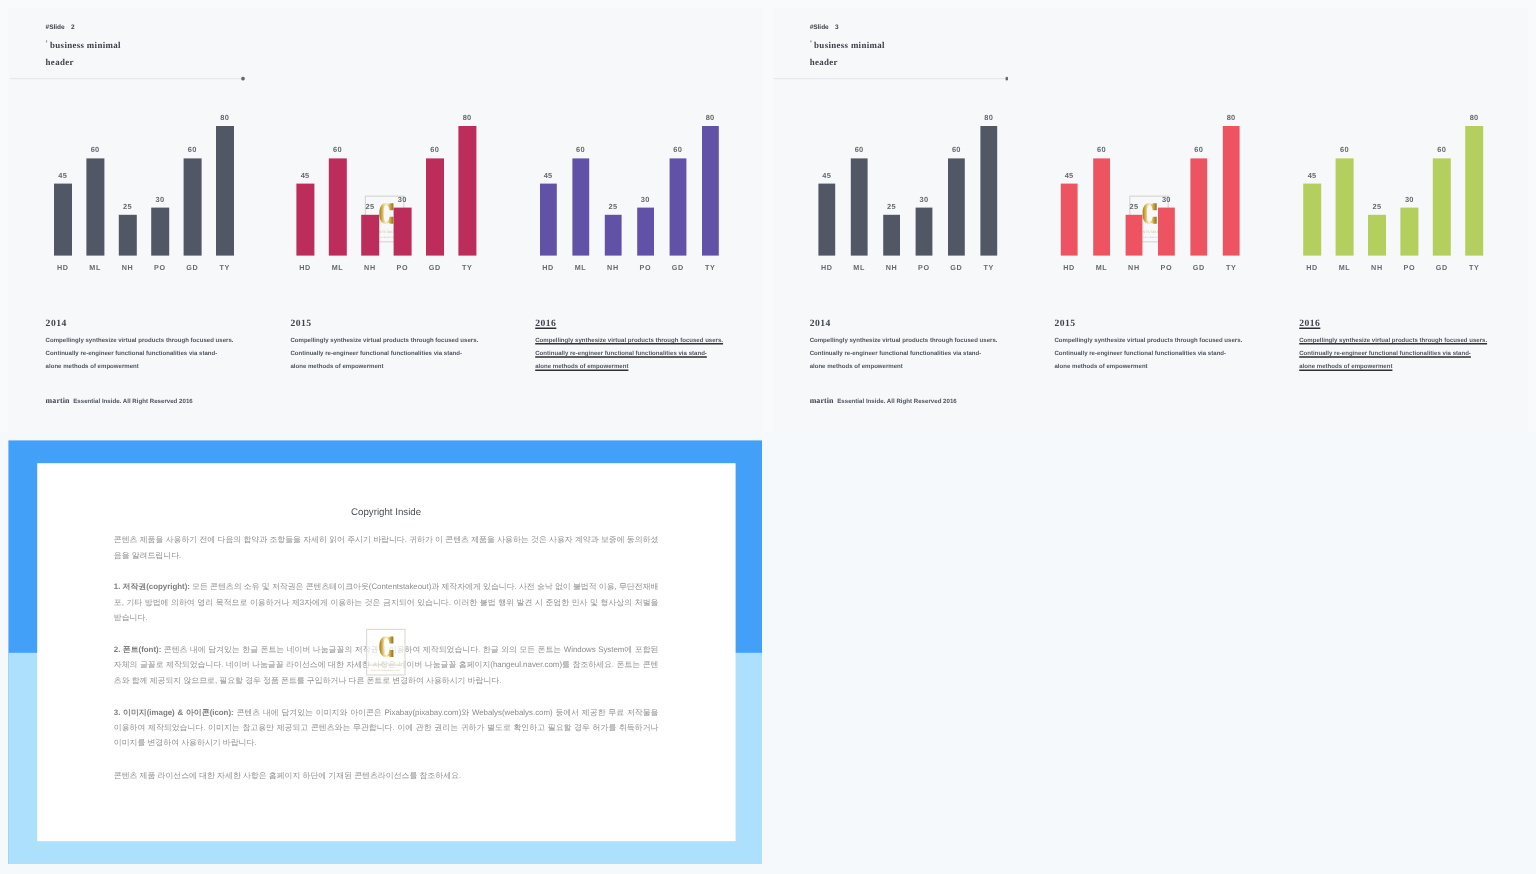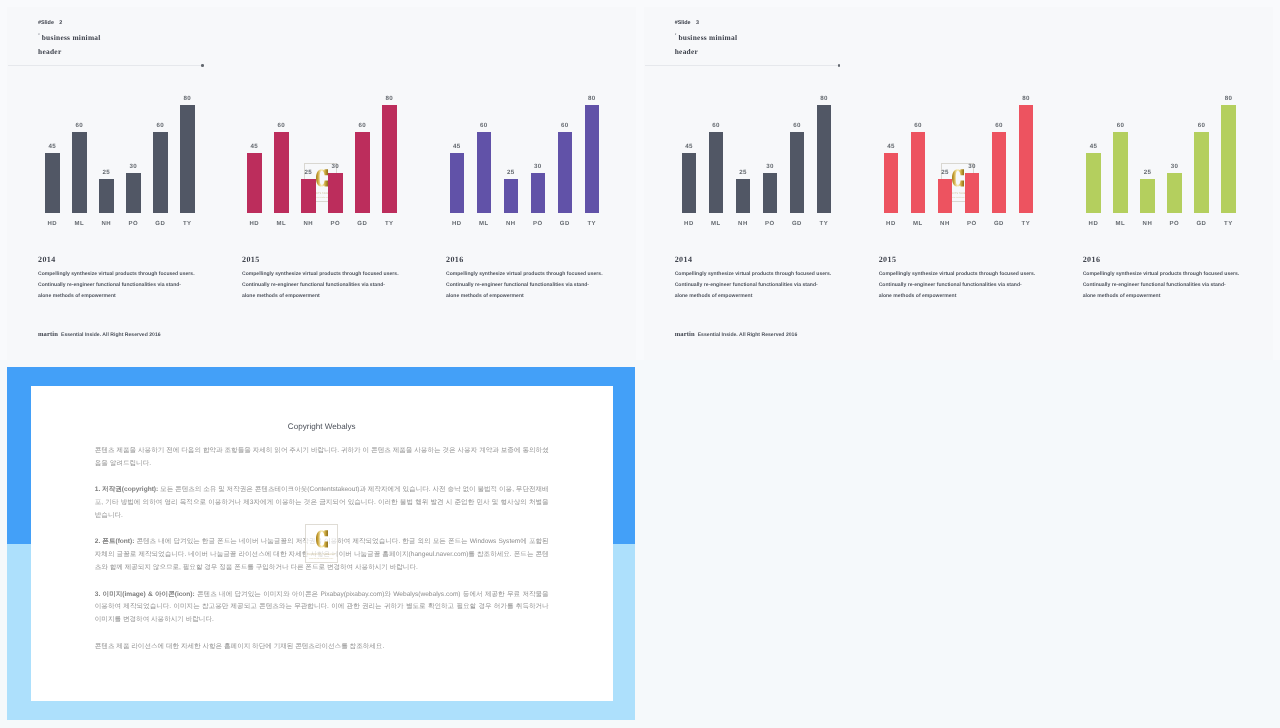--- a/index.html
+++ b/index.html
@@ -29,24 +29,24 @@
 .chart.c2{left:442.5px;}
 .plot{position:relative;width:100%;height:121px;z-index:2;}
 .bar{position:absolute;bottom:0;width:14.5px;}
 .bar .val{position:absolute;top:-10px;left:50%;transform:translateX(-50%);font-size:6.2px;color:#64696f;letter-spacing:.25px;font-weight:600;line-height:7px;}
 .bar .col{position:absolute;bottom:0;left:0;width:100%;}
 .xlab{position:absolute;top:129px;left:0;width:100%;height:14px;}
 .xlab span{position:absolute;top:0;font-size:6px;color:#64696f;letter-spacing:.5px;transform:translateX(-50%);font-weight:600;line-height:7px;}
 
 
 .caps{position:absolute;left:0;top:248px;width:630px;}
-.cap{position:absolute;top:0;width:175px;}
+.cap{position:absolute;top:10px;width:175px;}
 .cap.c0{left:31px;}
 .cap.c1{left:235px;}
-.cap.c2{left:439px;}
+.cap.c2{left:439px;text-decoration:underline;}
 .cap-y{font-family:"Liberation Serif",serif;font-size:8px;font-weight:700;color:#3f434d;letter-spacing:.4px;line-height:9px;}
 .cap-d{margin-top:5px;white-space:nowrap;font-size:5.05px;line-height:10.9px;color:#4f545e;letter-spacing:.01px;font-weight:600;}
 
 .sl-foot{position:absolute;left:31px;top:324px;font-size:5.1px;color:#4e535d;letter-spacing:.01px;line-height:8px;white-space:nowrap;}
 .sl-foot b{font-family:"Liberation Serif",serif;font-size:6.6px;font-weight:700;color:#3f434d;letter-spacing:.1px;}
 .sl-foot span{margin-left:3px;font-weight:600;}
 
 
 .notice{position:absolute;left:7px;top:367px;width:628.4px;height:353px;background:#43a0f8;}
 .notice-lb{position:absolute;left:0;top:176.7px;width:628.4px;height:176.3px;background:#ade0fc;}
@@ -407,21 +407,21 @@
         </div>
     </div>
 
     <div class="sl-foot"><b>martin</b><span>Essential Inside. All Right Reserved 2016</span></div>
   </div>
 
   <div class="notice">
     <div class="notice-lb"></div>
     <div class="notice-card">
       <div class="nc-inner">
-        <div class="nc-sub">Copyright Webalys</div>
+        <div class="nc-sub">Copyright Inside</div>
         <div class="nc-body">
           <div class="nc-p"><b></b><span>콘텐츠 제품을 사용하기 전에 다음의 합약과 조항들을 자세히 읽어 주시기 바랍니다. 귀하가 이 콘텐츠 제품을 사용하는 것은 사용자 계약과 보증에 동의하셨음을 알려드립니다.</span></div>
             <div class="nc-p"><b>1. 저작권(copyright):</b><span> 모든 콘텐츠의 소유 및 저작권은 콘텐츠테이크아웃(Contentstakeout)과 제작자에게 있습니다. 사전 승낙 없이 불법적 이용, 무단전재배포, 기타 방법에 의하여 영리 목적으로 이용하거나 제3자에게 이용하는 것은 금지되어 있습니다. 이러한 불법 행위 발견 시 준엄한 민사 및 형사상의 처벌을 받습니다.</span></div>
             <div class="nc-p"><b>2. 폰트(font):</b><span> 콘텐츠 내에 담겨있는 한글 폰트는 네이버 나눔글꼴의 저작권을 이용하여 제작되었습니다. 한글 외의 모든 폰트는 Windows System에 포함된 자체의 글꼴로 제작되었습니다. 네이버 나눔글꼴 라이선스에 대한 자세한 사항은 네이버 나눔글꼴 홈페이지(hangeul.naver.com)를 참조하세요. 폰트는 콘텐츠와 함께 제공되지 않으므로, 필요할 경우 정품 폰트를 구입하거나 다른 폰트로 변경하여 사용하시기 바랍니다.</span></div>
             <div class="nc-p"><b>3. 이미지(image) &amp; 아이콘(icon):</b><span> 콘텐츠 내에 담겨있는 이미지와 아이콘은 Pixabay(pixabay.com)와 Webalys(webalys.com) 등에서 제공한 무료 저작물을 이용하여 제작되었습니다. 이미지는 참고용만 제공되고 콘텐츠와는 무관합니다. 이에 관한 권리는 귀하가 별도로 확인하고 필요할 경우 허가를 취득하거나 이미지를 변경하여 사용하시기 바랍니다.</span></div>
             <div class="nc-p"><b></b><span>콘텐츠 제품 라이선스에 대한 자세한 사항은 홈페이지 하단에 기재된 콘텐츠라이선스를 참조하세요.</span></div>
         </div>
       </div>
       <div class="wm on-light" style="left:273.9px;top:138.1px;">
           <span class="ltr">

